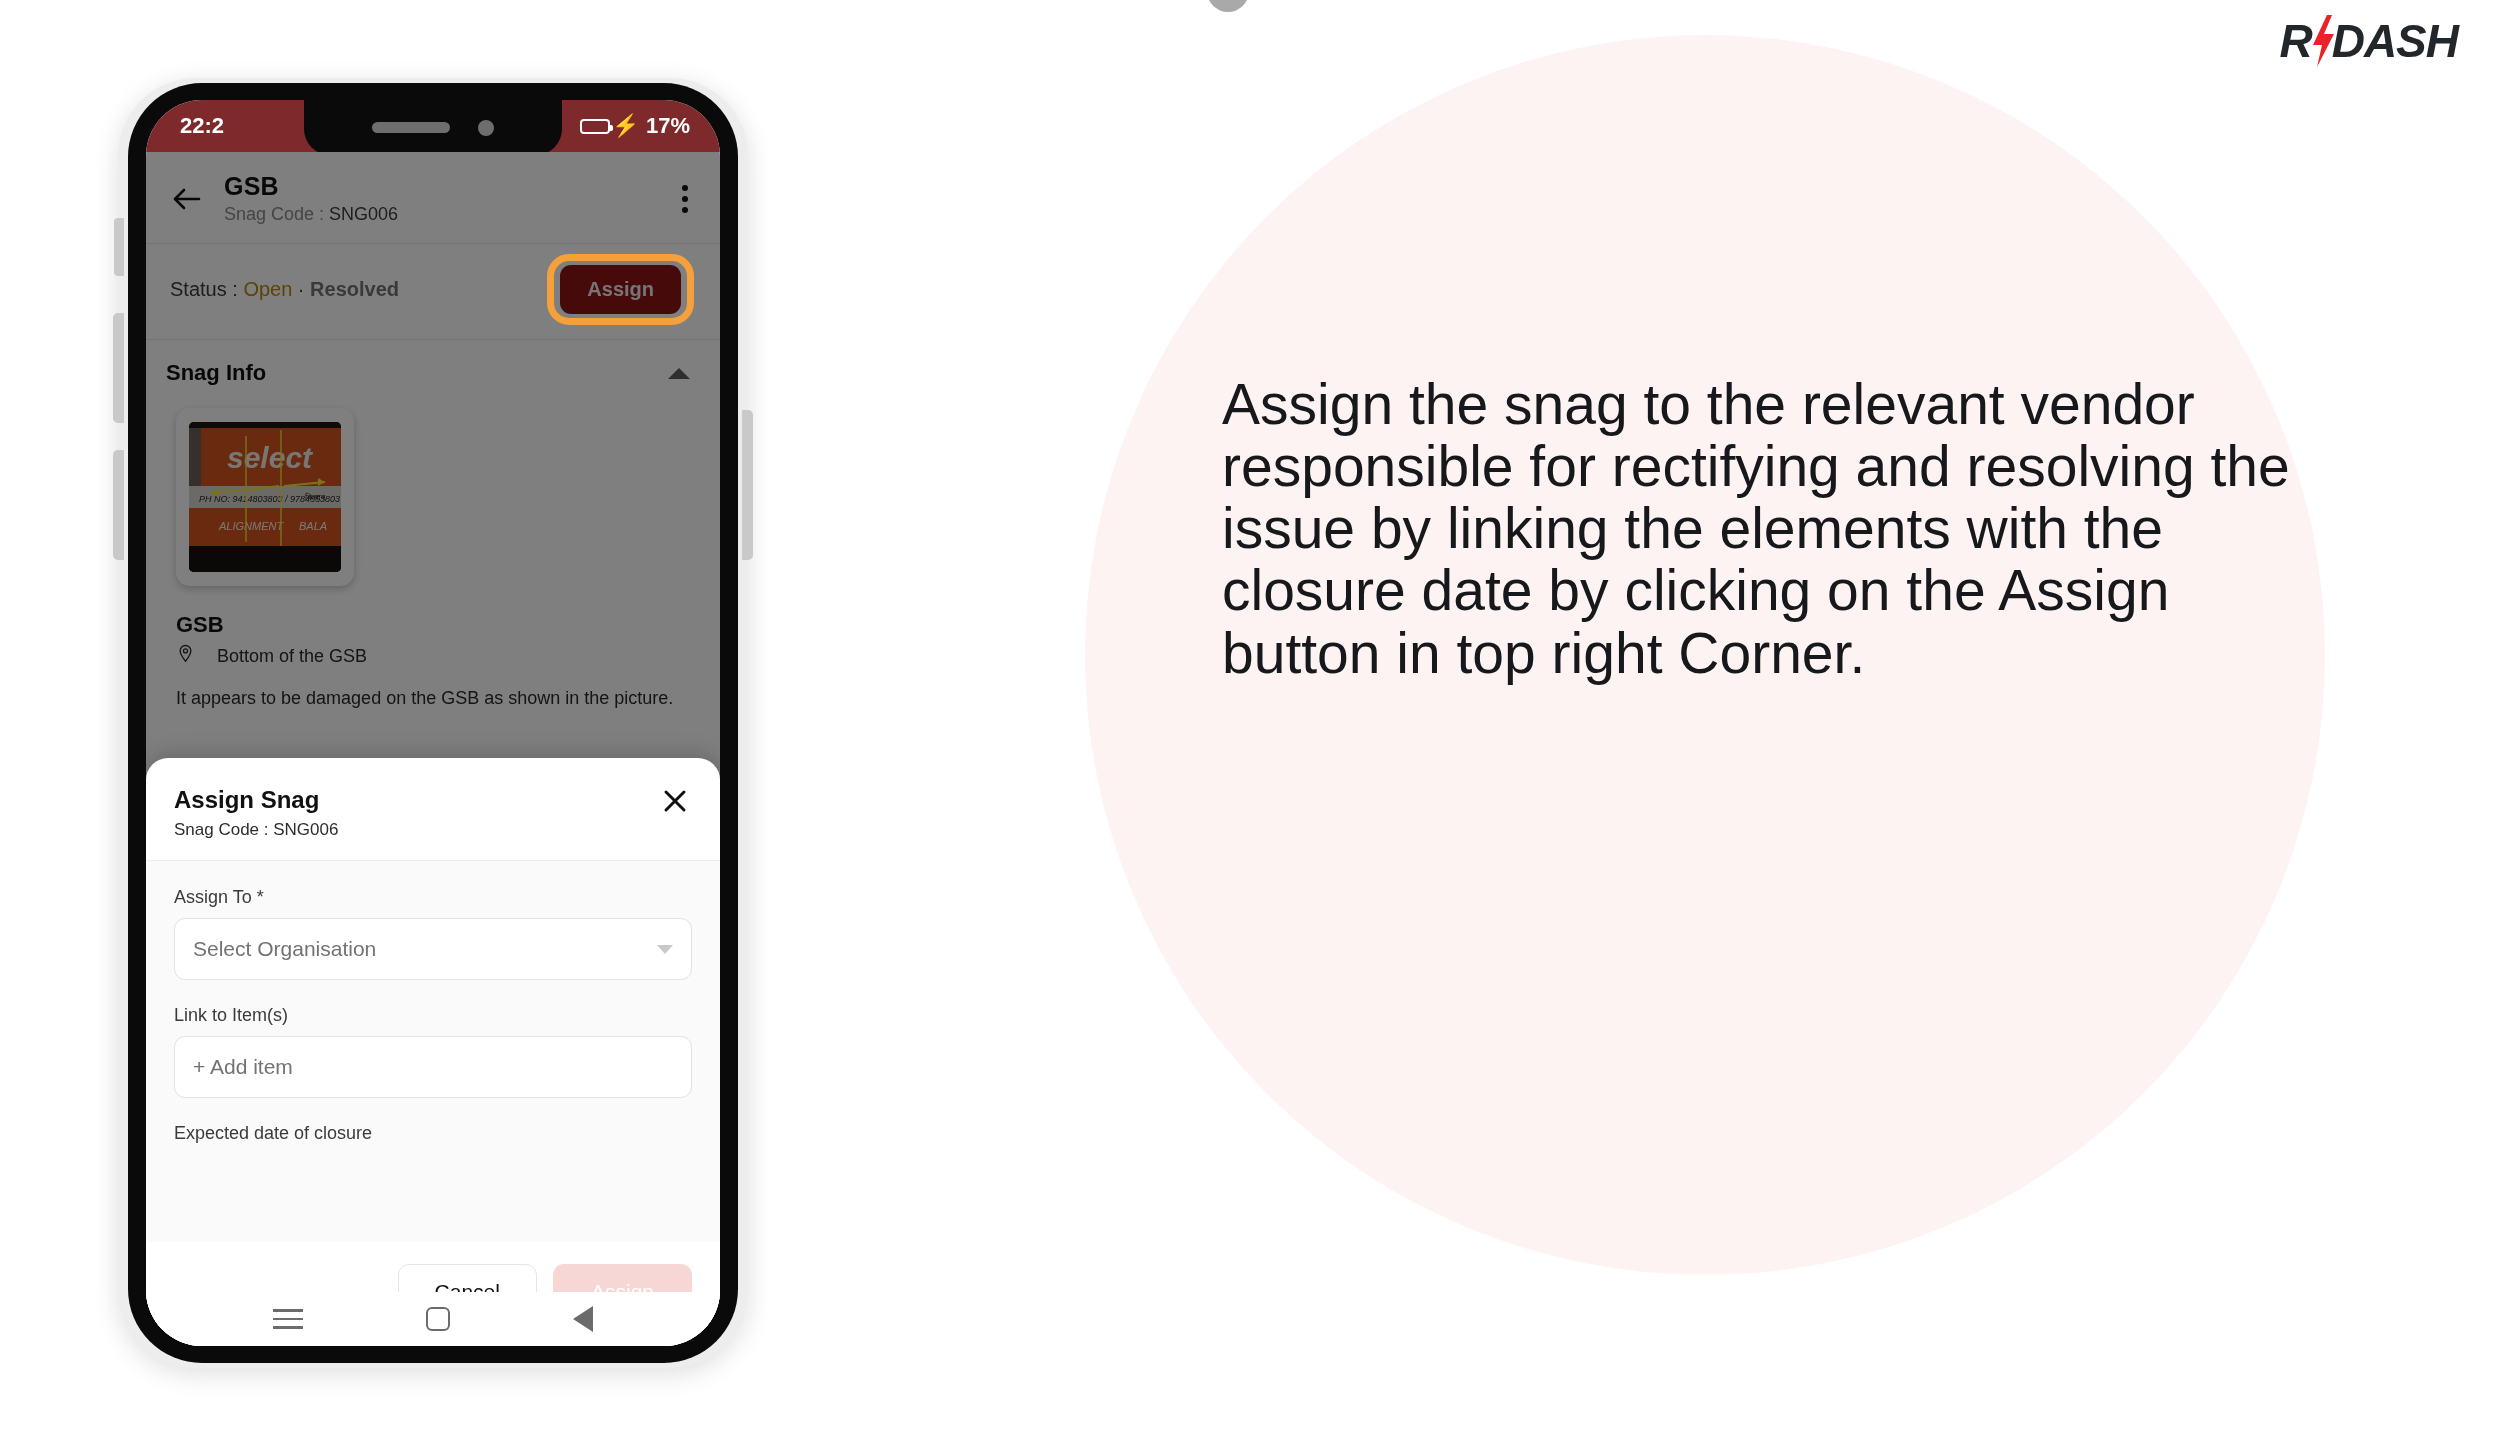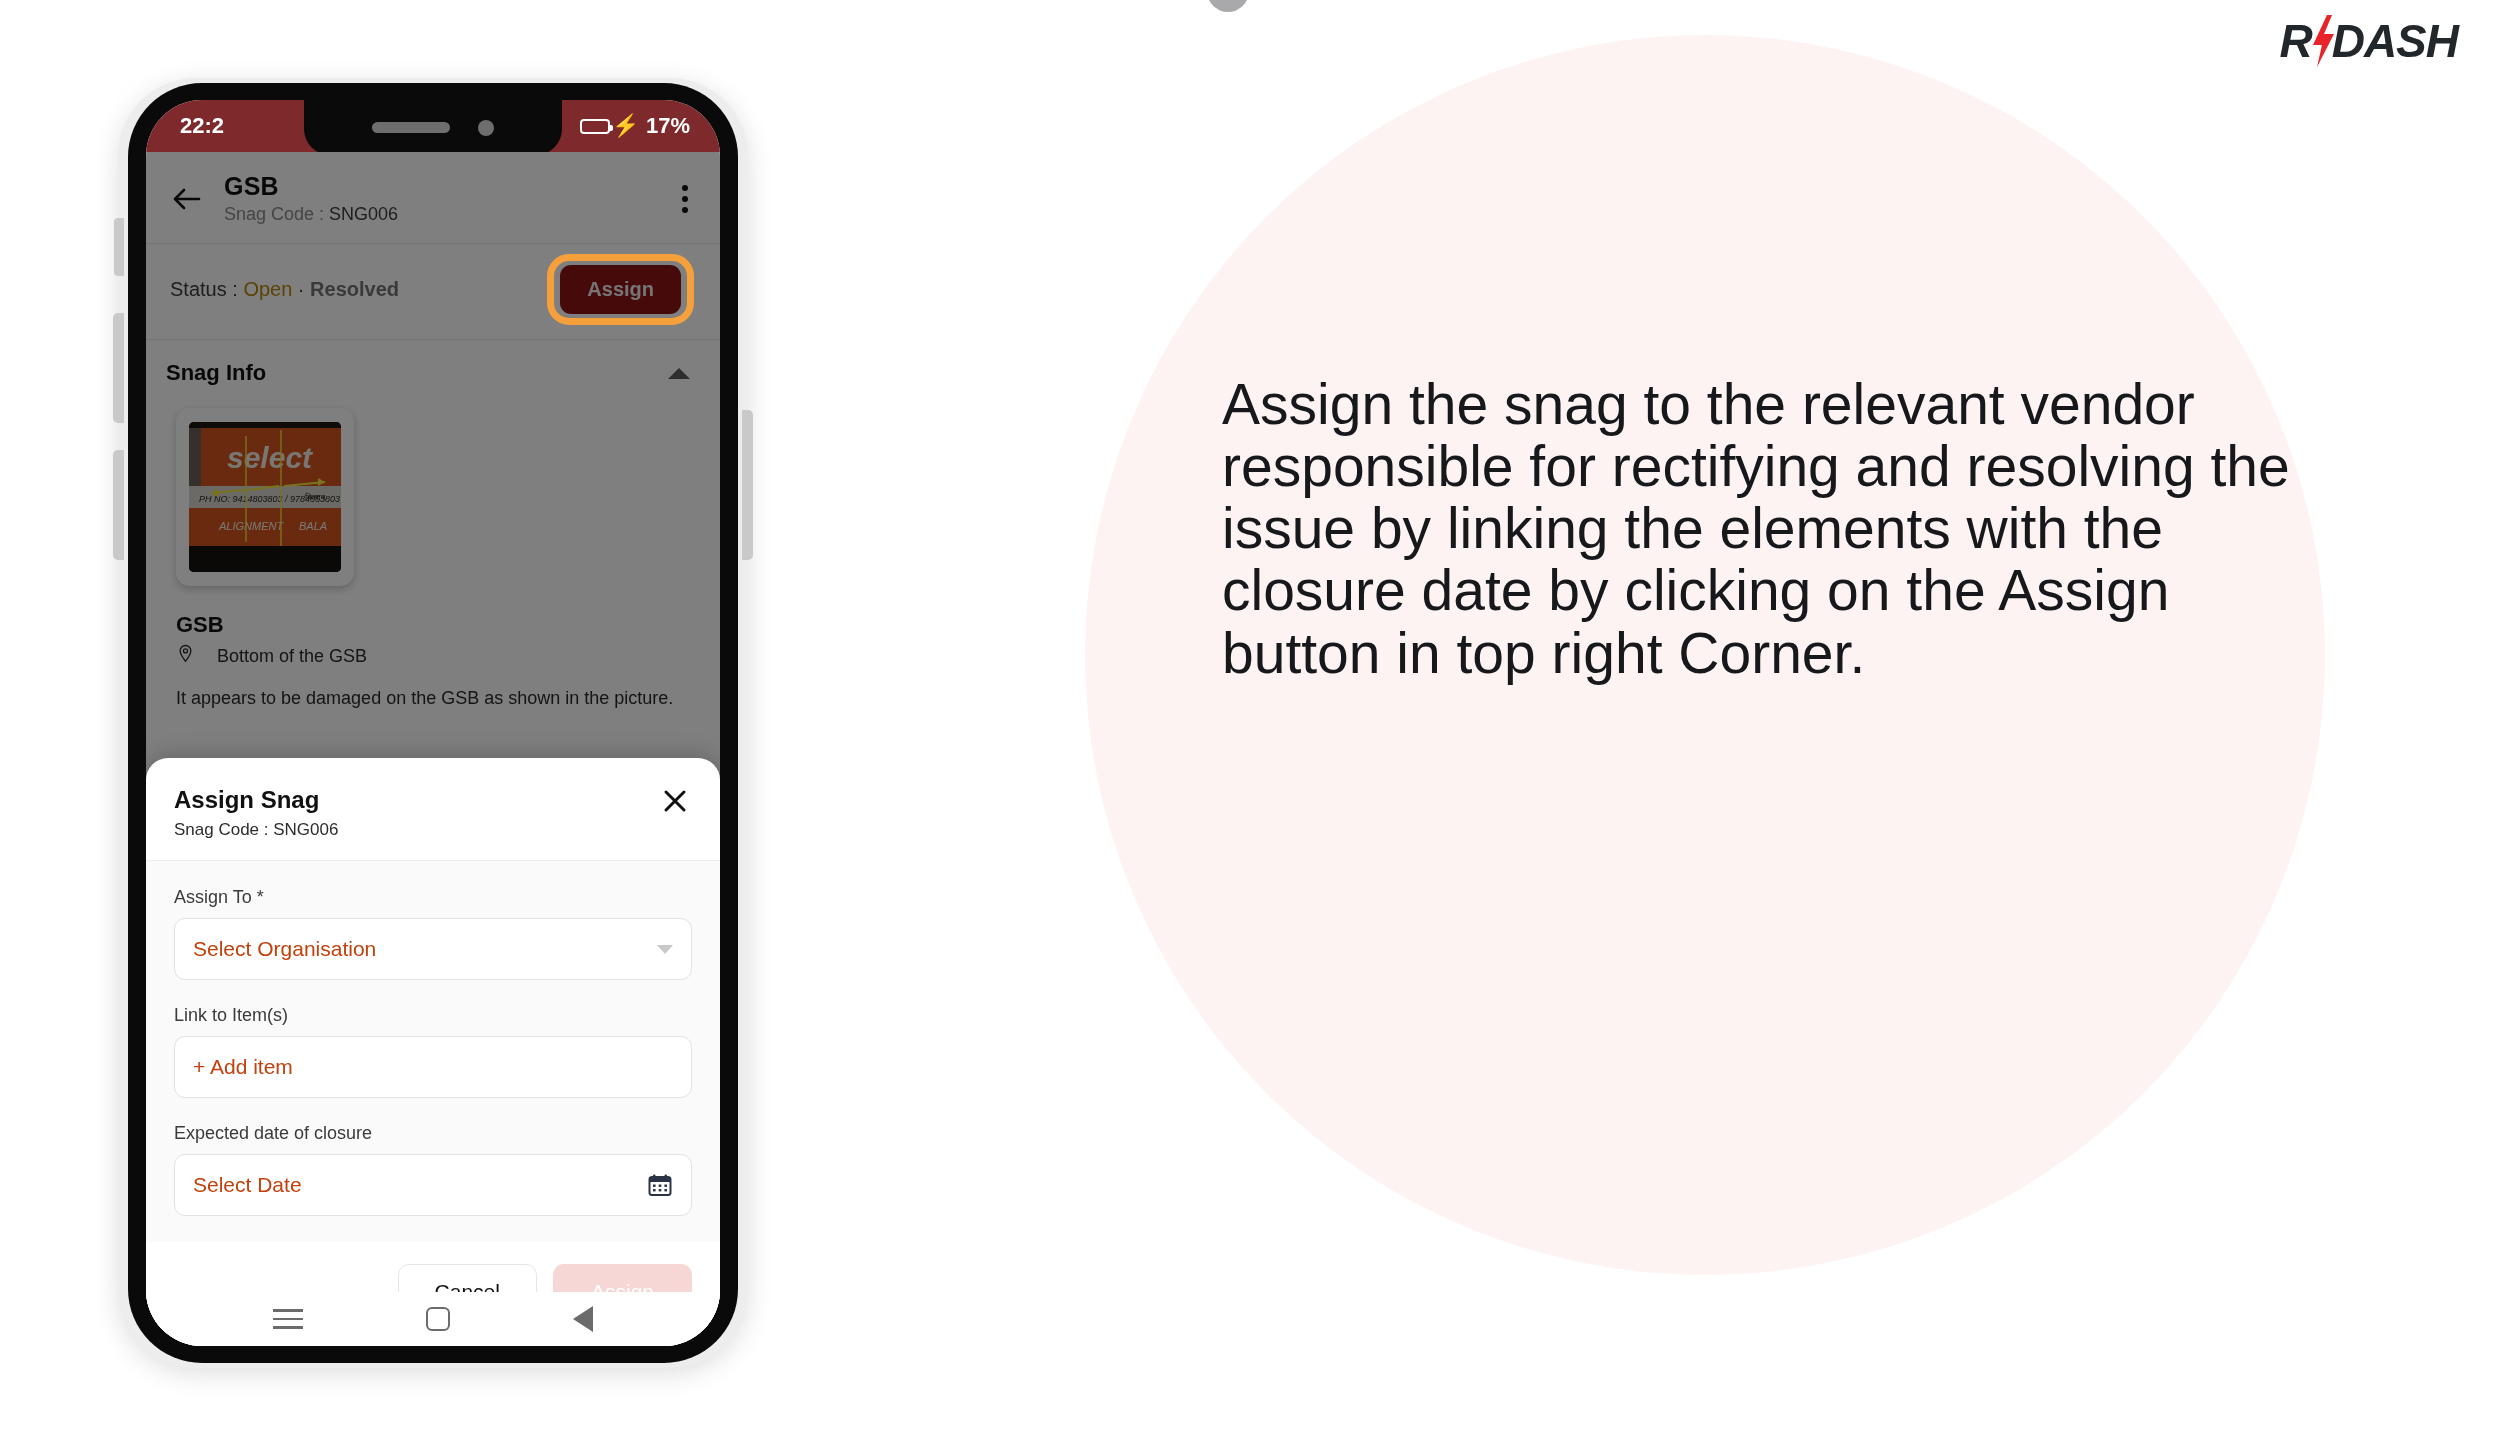--- a/index.html
+++ b/index.html
@@ -179,21 +179,21 @@
   .close-x{ font-size:34px; line-height:24px; color:#111; padding:2px 4px; font-weight:300;}
 
   .sheet-body{ flex:1 1 auto; background:#fafafa; padding:26px 28px 22px 28px;}
   .field{ margin-bottom:25px; }
   .field:last-child{ margin-bottom:0; }
   .field-label{ font-size:18px; color:#3b3b3b; margin-bottom:10px; }
   .field-label .req{ color:#3b3b3b; }
   .control{
     height:62px; border:1.5px solid #e2e2e2; border-radius:11px; background:#fff;
     display:flex; align-items:center; justify-content:space-between;
-    padding:0 18px; font-size:21px; color:#c2410c;
+    padding:0 18px; font-size:21px; color:#737373;
   }
   .chev{
     width:0;height:0;border-left:8px solid transparent;border-right:8px solid transparent;
     border-top:9px solid #c8c8c8;
   }
   .cal-icon{ width:26px; height:26px; }
 
   .sheet-foot{
     display:flex; align-items:center; justify-content:flex-end; gap:16px;
     padding:22px 28px 26px 28px; background:#ffffff;
@@ -361,39 +361,20 @@
 
             <div class="field">
               <div class="field-label">Link to Item(s)</div>
               <div class="control">
                 <span>+ Add item</span>
               </div>
             </div>
 
             <div class="field">
               <div class="field-label">Expected date of closure</div>
-              <div class="control">
-                <span>Select Date</span>
-                <span class="cal-icon">
-                  <svg viewBox="0 0 26 26" width="26" height="26" aria-hidden="true">
-                    <rect x="2.5" y="5" width="21" height="18" rx="2.5" fill="none" stroke="#2b3446" stroke-width="2"></rect>
-                    <rect x="2.5" y="5" width="21" height="5" fill="#2b3446"></rect>
-                    <rect x="6" y="2.5" width="2.4" height="4.5" rx="1" fill="#2b3446"></rect>
-                    <rect x="17.6" y="2.5" width="2.4" height="4.5" rx="1" fill="#2b3446"></rect>
-                    <g fill="#2b3446">
-                      <rect x="6" y="12.5" width="2.6" height="2.4"></rect>
-                        <rect x="11.7" y="12.5" width="2.6" height="2.4"></rect>
-                        <rect x="17.4" y="12.5" width="2.6" height="2.4"></rect>
-                      <rect x="6" y="17" width="2.6" height="2.4"></rect>
-                        <rect x="11.7" y="17" width="2.6" height="2.4"></rect>
-                        <rect x="17.4" y="17" width="2.6" height="2.4"></rect>
-                    </g>
-                  </svg>
-                </span>
-              </div>
             </div>
 
           </div>
 
           <div class="sheet-foot">
             <button class="btn-cancel">Cancel</button>
             <button class="btn-assign2">Assign</button>
           </div>
         </div>
 

